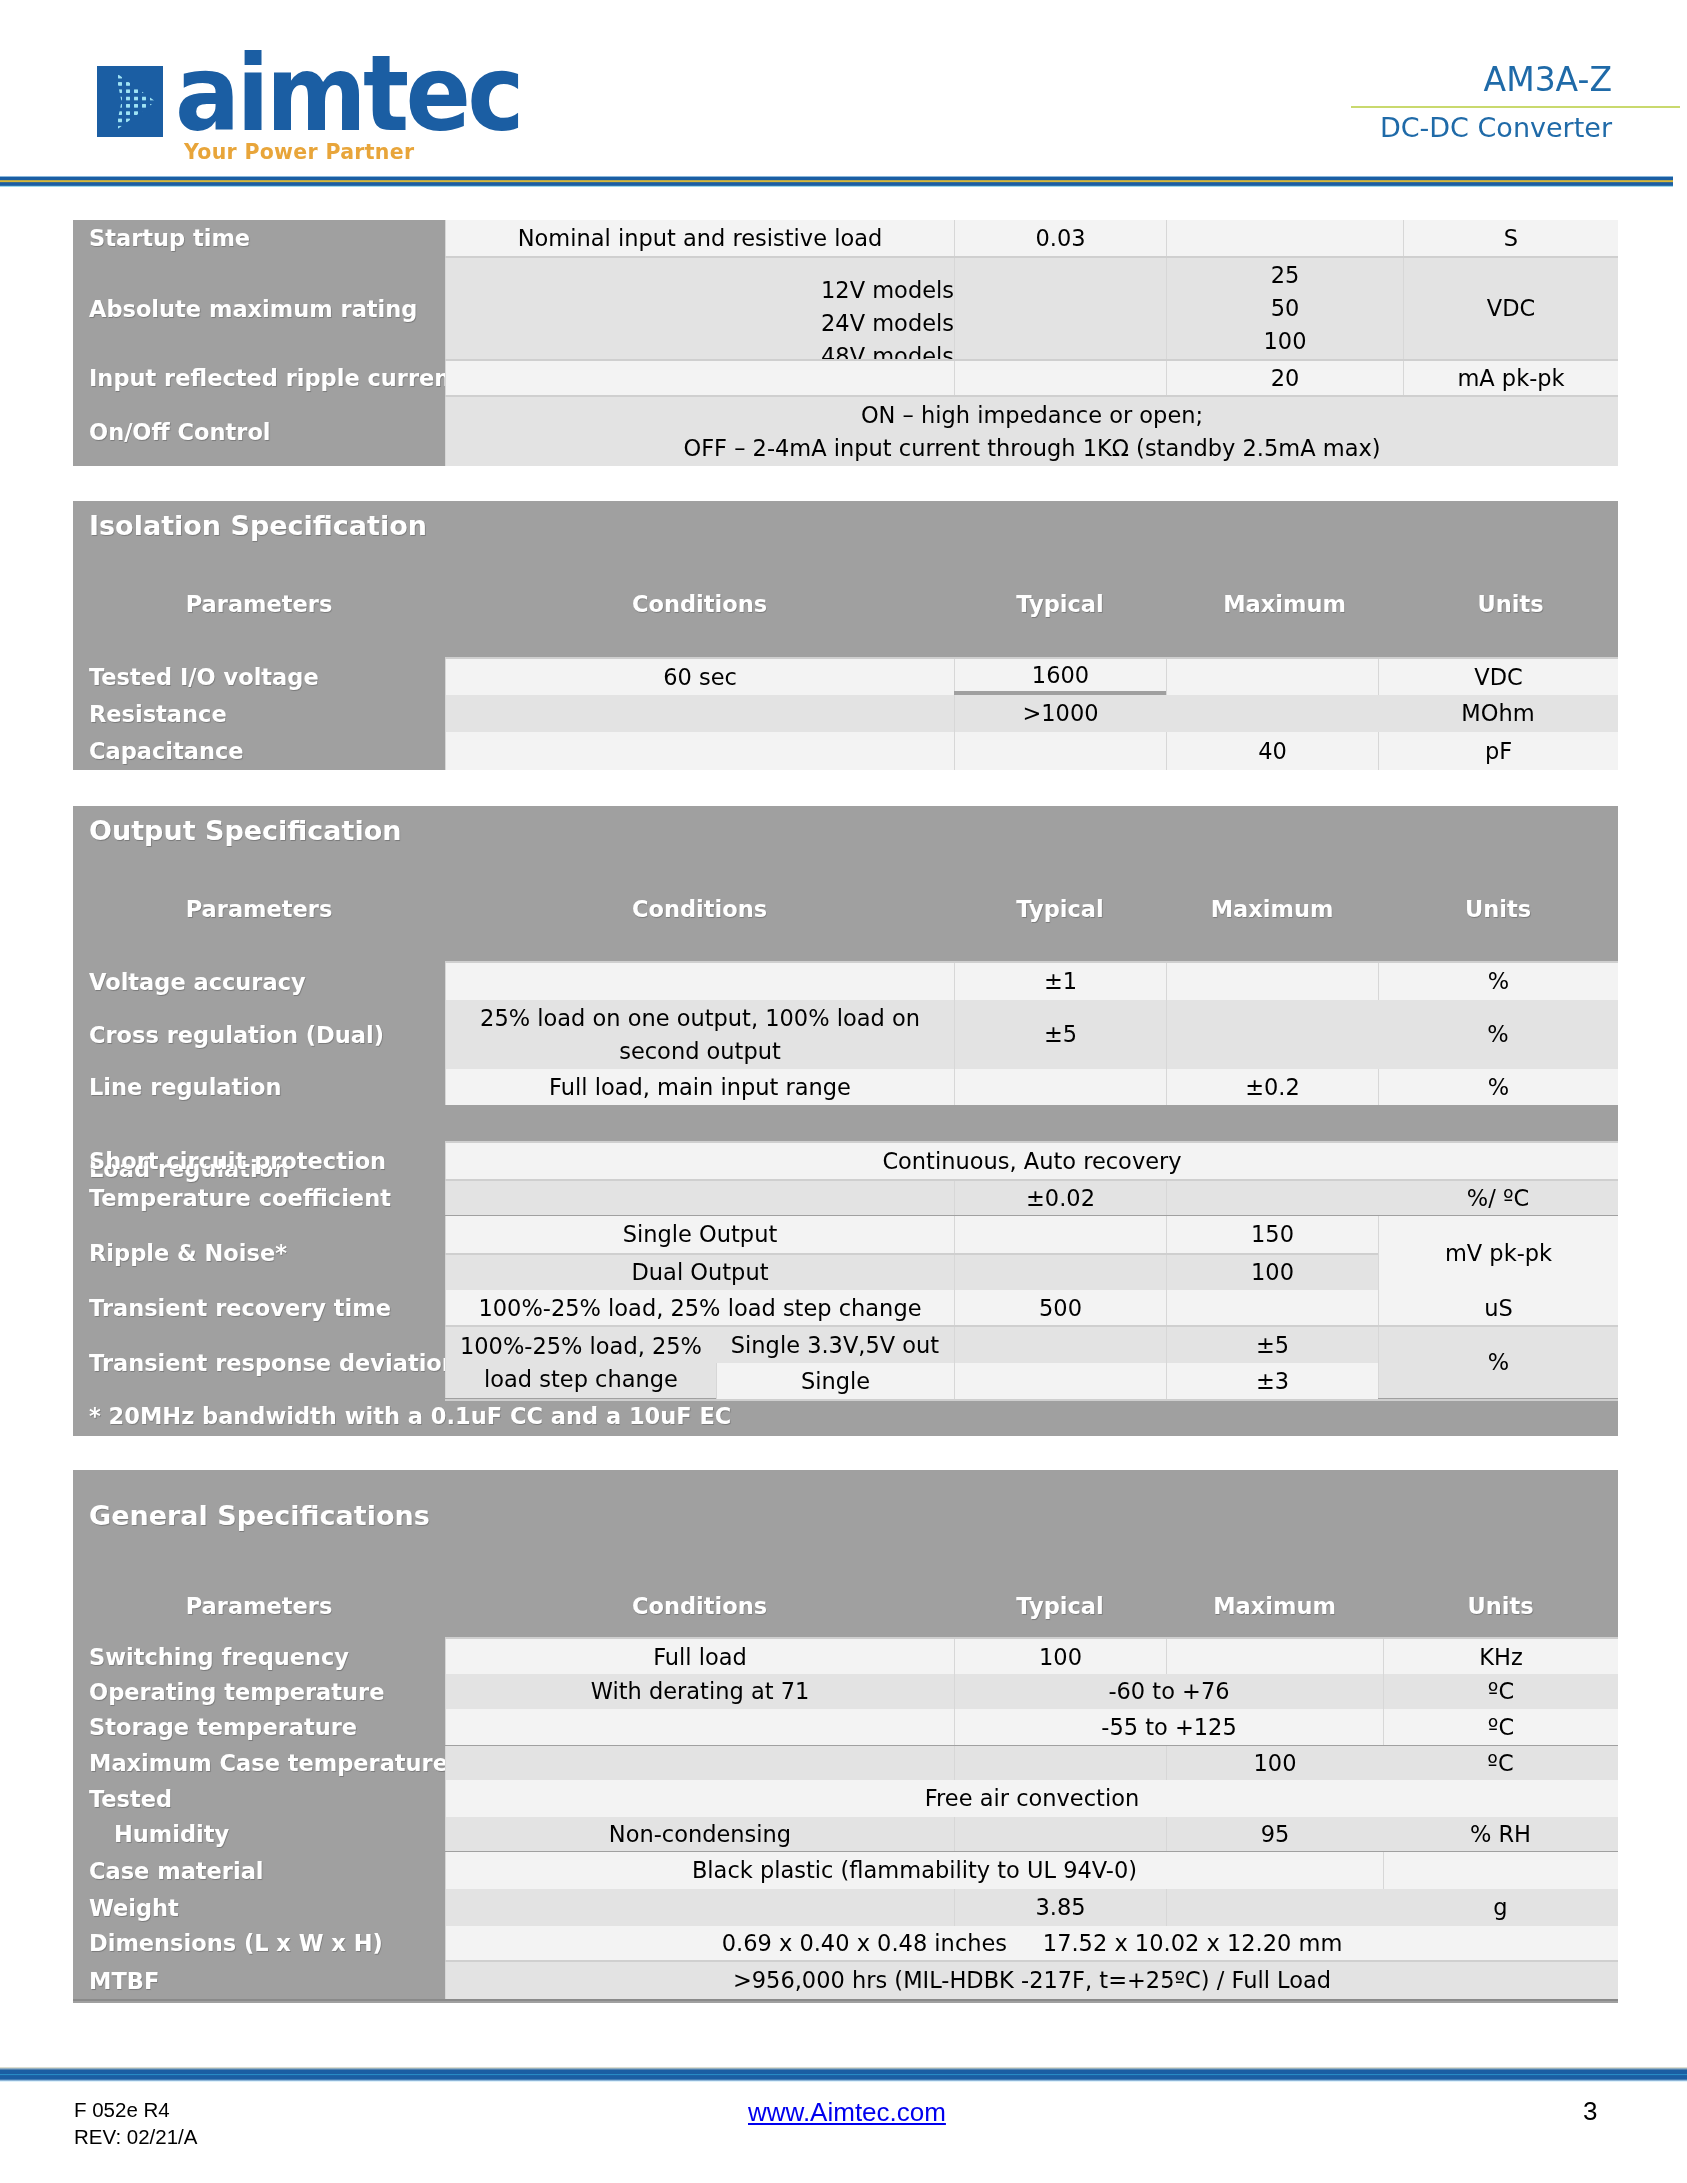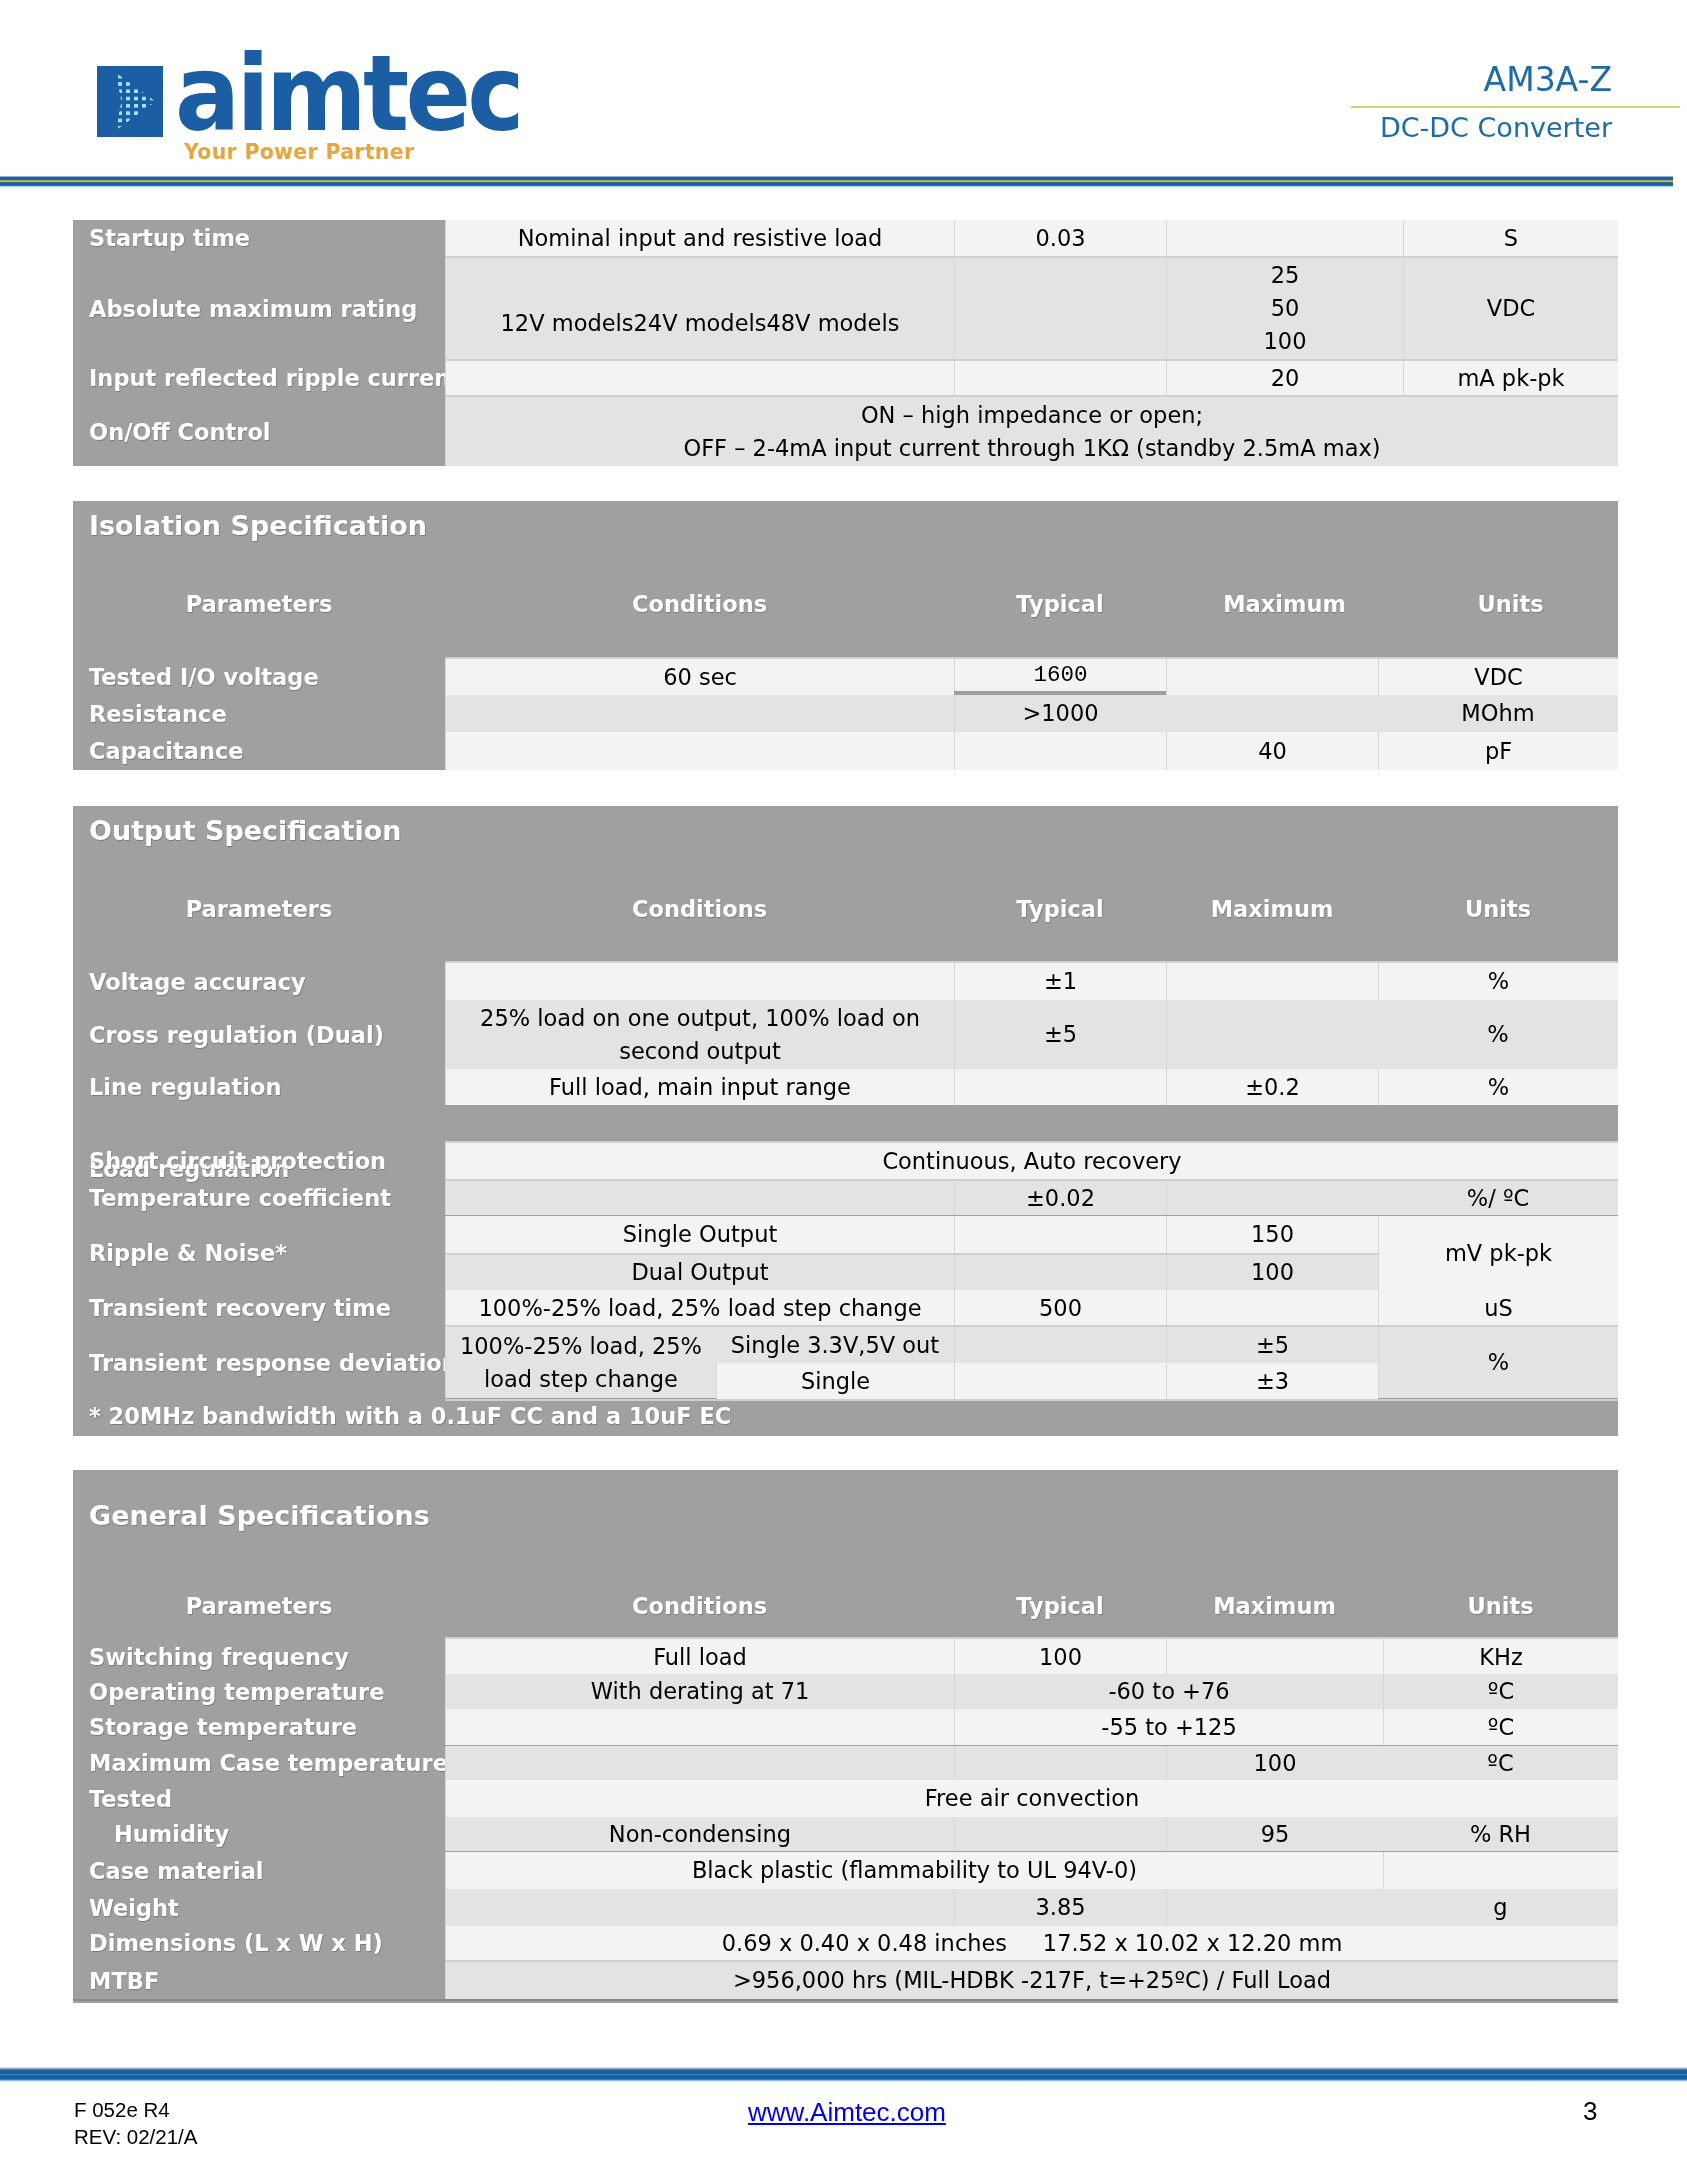--- a/index.html
+++ b/index.html
@@ -59,21 +59,21 @@
     <div class="param" style="height:36px;">Startup time</div>
     <div class="cell light" style="left:372px;width:509px;height:36px;">Nominal input and resistive load</div>
     <div class="cell light" style="left:881px;width:212px;height:36px;">0.03</div>
     <div class="cell light" style="left:1093px;width:237px;height:36px;"></div>
     <div class="cell light" style="left:1330px;width:215px;height:36px;">S</div>
   </div>
   <div class="rowline" style="top:36px;"></div>
 
   <div class="row" style="top:38px;height:101px;">
     <div class="param" style="height:101px;">Absolute maximum rating</div>
-    <div class="cell dark" style="left:372px;width:509px;height:130px;flex-direction:row;">
+    <div class="cell dark" style="left:372px;width:509px;height:130px;flex-direction:column;align-items:flex-end;">
       <div>12V models</div>
       <div>24V models</div>
       <div>48V models</div>
     </div>
     <div class="cell dark" style="left:881px;width:212px;height:101px;"></div>
     <div class="cell dark" style="left:1093px;width:237px;height:101px;flex-direction:column;">
       <div>25</div>
       <div>50</div>
       <div>100</div>
     </div>
@@ -104,21 +104,21 @@
   <div class="col-h" style="left:0;width:372px;top:90px;">Parameters</div>
   <div class="col-h" style="left:372px;width:509px;top:90px;">Conditions</div>
   <div class="col-h" style="left:881px;width:212px;top:90px;">Typical</div>
   <div class="col-h" style="left:1093px;width:237px;top:90px;">Maximum</div>
   <div class="col-h" style="left:1330px;width:215px;top:90px;">Units</div>
   <div class="rowline" style="top:156px;"></div>
 
   <div class="row" style="top:158px;height:36px;">
     <div class="param" style="height:36px;">Tested I/O voltage</div>
     <div class="cell light" style="left:372px;width:509px;height:36px;">60 sec</div>
-    <div class="cell light" style="left:881px;width:212px;height:32px;font-family:Liberation Mono, monospace;">1600</div>
+    <div class="cell light" style="left:881px;width:212px;height:32px;">1600</div>
     <div class="cell light" style="left:1093px;width:212px;height:36px;"></div>
     <div class="cell light" style="left:1305px;width:240px;height:36px;">VDC</div>
   </div>
   <div class="row" style="top:194px;height:37px;">
     <div class="param" style="height:37px;">Resistance</div>
     <div class="cell dark" style="left:372px;width:509px;height:37px;"></div>
     <div class="cell dark" style="left:881px;width:212px;height:37px;">&gt;1000</div>
     <div class="cell dark" style="left:1093px;width:212px;height:37px;border-left:none;"></div>
     <div class="cell dark" style="left:1305px;width:240px;height:37px;border-left:none;">MOhm</div>
   </div>

